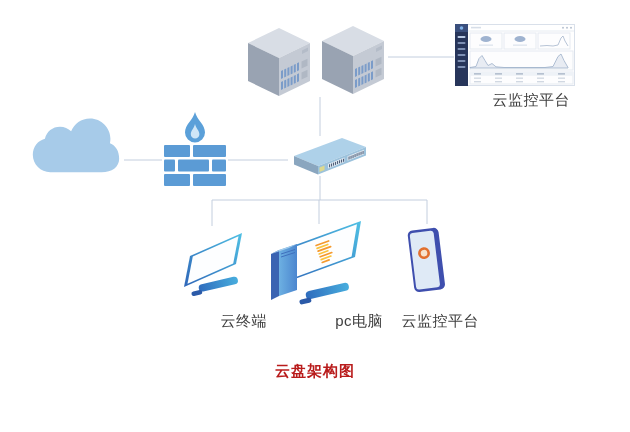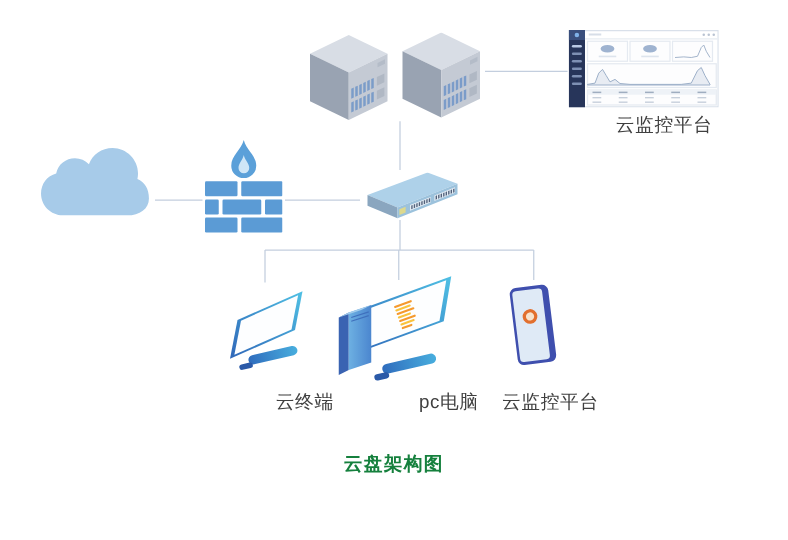--- a/index.html
+++ b/index.html
@@ -7,21 +7,21 @@
     width:630px;height:432px;background:#ffffff;position:relative;overflow:hidden;
     font-family:"Liberation Sans","DejaVu Sans",sans-serif;
   }
   .abs{position:absolute;}
   .node-label{
     position:absolute;width:110px;text-align:right;
     font-size:15px;color:#404040;letter-spacing:.5px;
   }
   .diagram-title{
     position:absolute;left:0;top:362px;width:630px;text-align:center;
-    font-size:15px;font-weight:bold;color:#15803d;letter-spacing:1px;
+    font-size:15px;font-weight:bold;color:#b91c1c;letter-spacing:1px;
   }
   svg{display:block;}
 </style>
 </head>
 <body>
 
 <svg class="abs" style="left:0;top:0" width="630" height="432" viewBox="0 0 630 432">
   <g stroke="#c3cede" stroke-width="1" fill="none">
     <line x1="124" y1="160" x2="162" y2="160"></line>
     <line x1="228" y1="160" x2="288" y2="160"></line>

